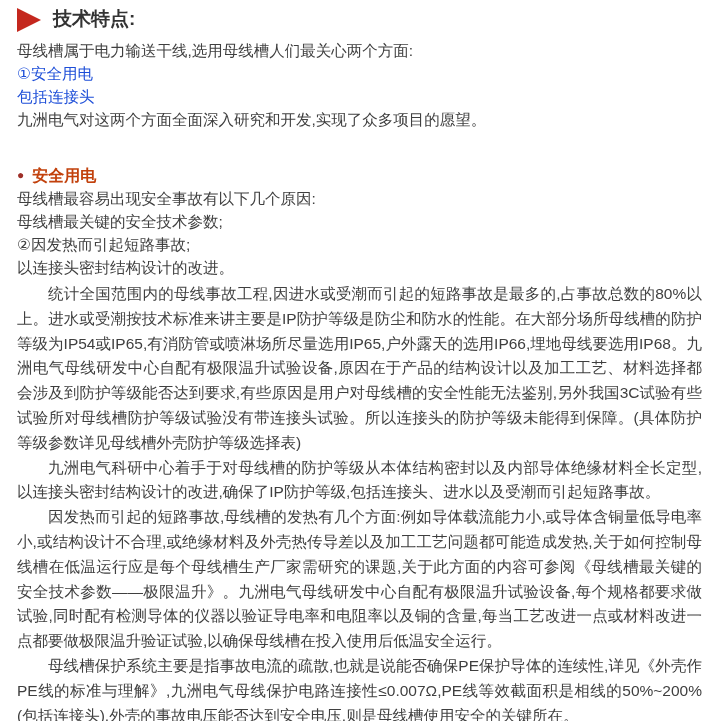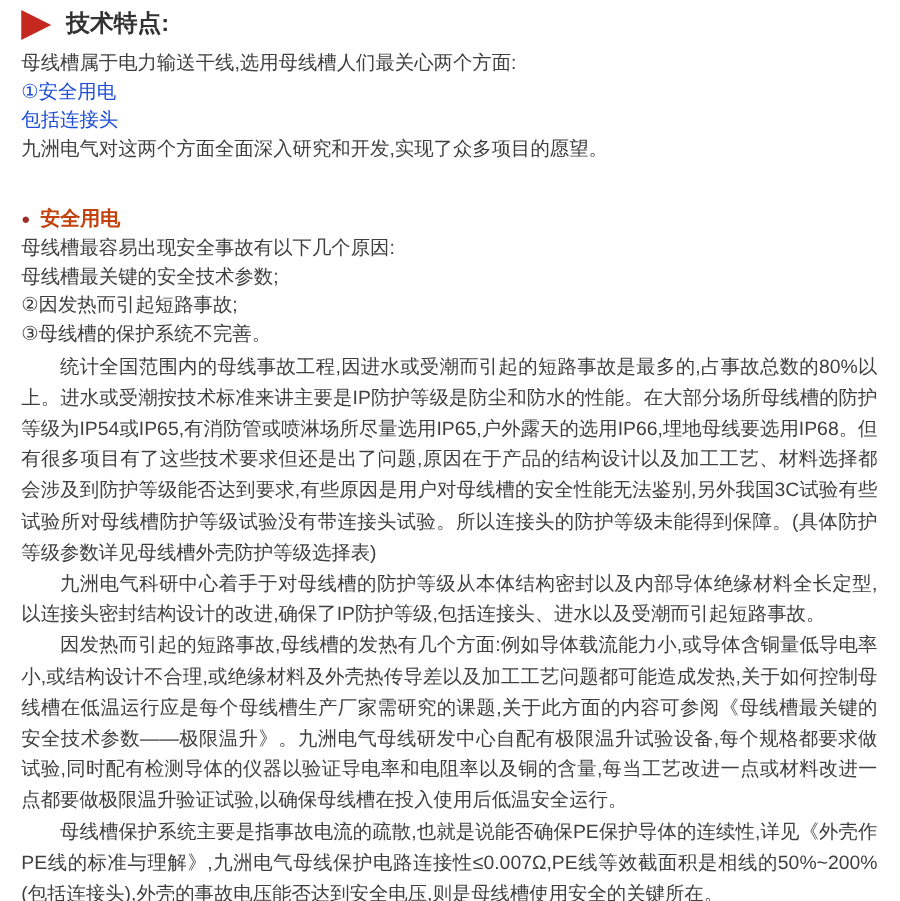--- a/index.html
+++ b/index.html
@@ -90,22 +90,22 @@
   </div>
 
   <div class="sec-heading">
     <span class="dot">●</span>
     <span class="sec-title">安全用电</span>
   </div>
 
   <p class="line">母线槽最容易出现安全事故有以下几个原因:</p>
   <p class="line">母线槽最关键的安全技术参数;</p>
   <p class="line">②因发热而引起短路事故;</p>
-  <p class="line">③母线槽的保护系统不完善。</p>
+  <p class="line">以连接头密封结构设计的改进。</p>
 
   <div class="paras">
-    <p class="para">统计全国范围内的母线事故工程,因进水或受潮而引起的短路事故是最多的,占事故总数的80%以上。进水或受潮按技术标准来讲主要是IP防护等级是防尘和防水的性能。在大部分场所母线槽的防护等级为IP54或IP65,有消防管或喷淋场所尽量选用IP65,户外露天的选用IP66,埋地母线要选用IP68。但有很多项目有了这些技术要求但还是出了问题,原因在于产品的结构设计以及加工工艺、材料选择都会涉及到防护等级能否达到要求,有些原因是用户对母线槽的安全性能无法鉴别,另外我国3C试验有些试验所对母线槽防护等级试验没有带连接头试验。所以连接头的防护等级未能得到保障。(具体防护等级参数详见母线槽外壳防护等级选择表)</p>
+    <p class="para">统计全国范围内的母线事故工程,因进水或受潮而引起的短路事故是最多的,占事故总数的80%以上。进水或受潮按技术标准来讲主要是IP防护等级是防尘和防水的性能。在大部分场所母线槽的防护等级为IP54或IP65,有消防管或喷淋场所尽量选用IP65,户外露天的选用IP66,埋地母线要选用IP68。九洲电气母线研发中心自配有极限温升试验设备,原因在于产品的结构设计以及加工工艺、材料选择都会涉及到防护等级能否达到要求,有些原因是用户对母线槽的安全性能无法鉴别,另外我国3C试验有些试验所对母线槽防护等级试验没有带连接头试验。所以连接头的防护等级未能得到保障。(具体防护等级参数详见母线槽外壳防护等级选择表)</p>
     <p class="para">九洲电气科研中心着手于对母线槽的防护等级从本体结构密封以及内部导体绝缘材料全长定型,以连接头密封结构设计的改进,确保了IP防护等级,包括连接头、进水以及受潮而引起短路事故。</p>
     <p class="para">因发热而引起的短路事故,母线槽的发热有几个方面:例如导体载流能力小,或导体含铜量低导电率小,或结构设计不合理,或绝缘材料及外壳热传导差以及加工工艺问题都可能造成发热,关于如何控制母线槽在低温运行应是每个母线槽生产厂家需研究的课题,关于此方面的内容可参阅《母线槽最关键的安全技术参数——极限温升》。九洲电气母线研发中心自配有极限温升试验设备,每个规格都要求做试验,同时配有检测导体的仪器以验证导电率和电阻率以及铜的含量,每当工艺改进一点或材料改进一点都要做极限温升验证试验,以确保母线槽在投入使用后低温安全运行。</p>
     <p class="para">母线槽保护系统主要是指事故电流的疏散,也就是说能否确保PE保护导体的连续性,详见《外壳作PE线的标准与理解》,九洲电气母线保护电路连接性≤0.007Ω,PE线等效截面积是相线的50%~200%(包括连接头),外壳的事故电压能否达到安全电压,则是母线槽使用安全的关键所在。</p>
   </div>
 
 </div>
 
 </body></html>

